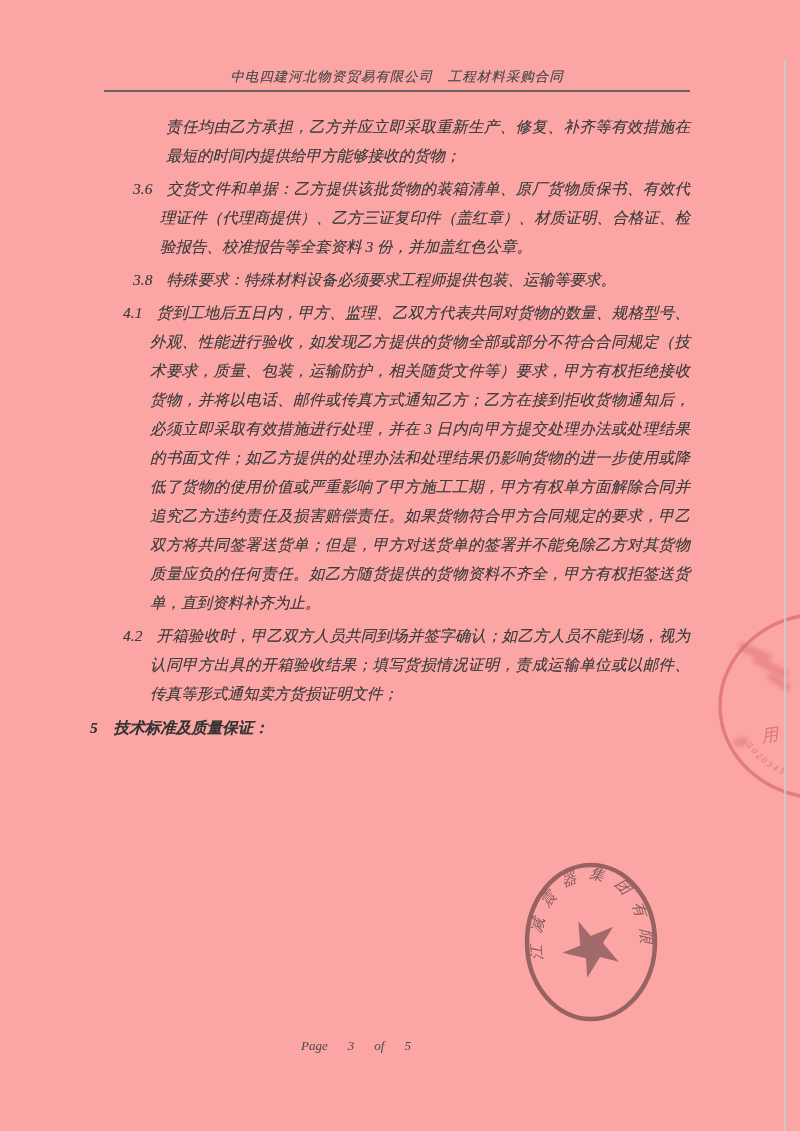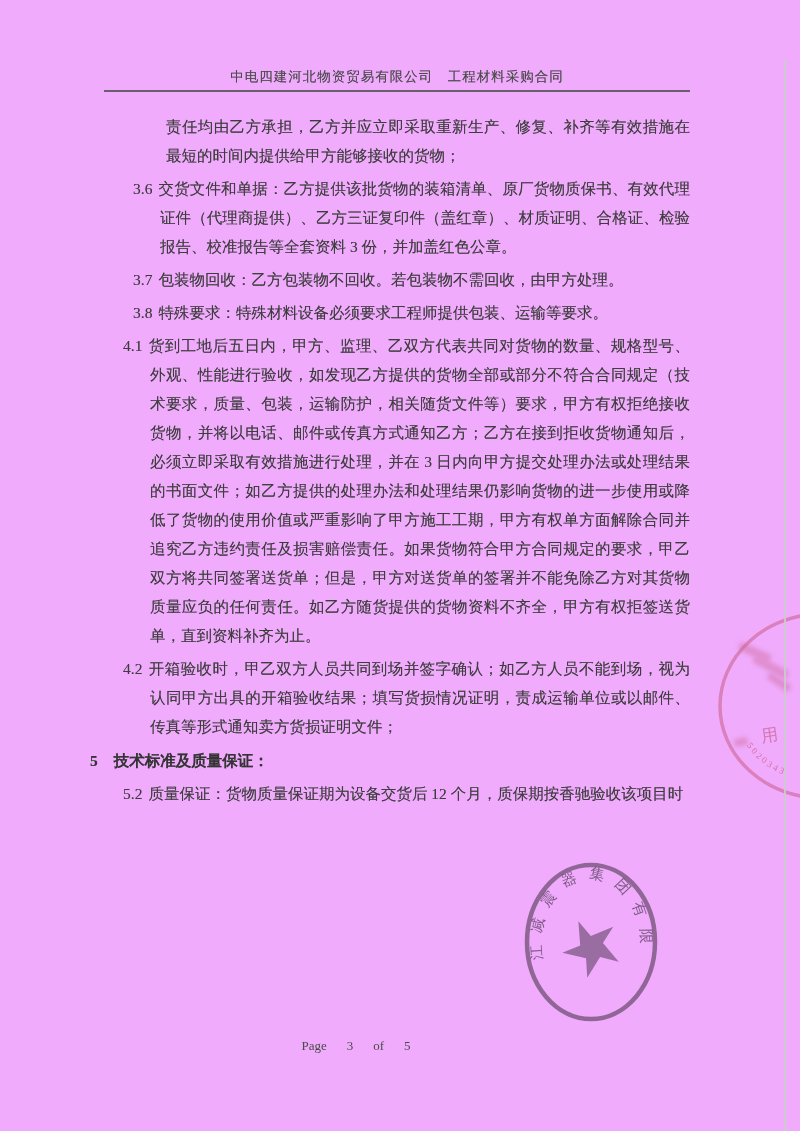--- a/index.html
+++ b/index.html
@@ -1,22 +1,23 @@
 <!DOCTYPE html>
 <html><head>
 <meta charset="utf-8">
 <style>
   html,body { margin:0; padding:0; background:#ffffff; }
   .page {
     position:relative;
     width:800px; height:1131px;
-    background:#f0abfc;
+    background:#fca5a5;
     overflow:hidden;
     font-family:"Liberation Serif","DejaVu Serif",serif;
     color:#3d3d3d;
+    font-style:italic;
   }
   
   .doc-header {
     position:absolute; top:68px; left:104px; width:586px;
     text-align:center;
     font-size:13.5px; color:#4c4c4c; letter-spacing:1px;
     text-shadow:0 0 .4px rgba(70,70,70,.55);
   }
   .header-rule {
     position:absolute; top:90px; left:104px; width:586px; height:2px;
@@ -26,21 +27,21 @@
   .content {
     position:absolute; top:112px; left:104px; width:586px;
     font-size:15.5px; line-height:29px;
     text-align:justify; text-justify:inter-ideograph;
     text-shadow:0 0 .4px rgba(60,60,60,.5);
   }
   .intro { margin:0 0 0 62px; }
   .clause { margin-top:4px; }
   .clause-a { padding-left:56px; text-indent:-27px; }
   .clause-b { padding-left:46px; text-indent:-27px; }
-  .clause .num { margin-right:6px; }
+  .clause .num { margin-right:14px; }
   .section-head {
     margin-top:5px; margin-left:-14px;
     font-weight:bold; color:#343434;
   }
   .section-head .num { margin-right:16px; }
   
   .doc-footer {
     position:absolute; top:1038px; left:0; width:712px;
     text-align:center; font-size:13px; color:#4a4a4a;
   }
@@ -68,34 +69,32 @@
 
   <div class="doc-header">中电四建河北物资贸易有限公司　工程材料采购合同</div>
   <div class="header-rule"></div>
 
   <div class="content">
 
     <p class="intro">责任均由乙方承担，乙方并应立即采取重新生产、修复、补齐等有效措施在最短的时间内提供给甲方能够接收的货物；</p>
 
     <div class="clause clause-a"><span class="num">3.6</span><span>交货文件和单据：乙方提供该批货物的装箱清单、原厂货物质保书、有效代理证件（代理商提供）、乙方三证复印件（盖红章）、材质证明、合格证、检验报告、校准报告等全套资料 3 份，并加盖红色公章。</span></div>
 
-    <div class="clause clause-a"><span class="num">3.7</span><span>包装物回收：乙方包装物不回收。若包装物不需回收，由甲方处理。</span></div>
 
     <div class="clause clause-a"><span class="num">3.8</span><span>特殊要求：特殊材料设备必须要求工程师提供包装、运输等要求。</span></div>
 
 
     <div class="clause clause-b"><span class="num">4.1</span><span>货到工地后五日内，甲方、监理、乙双方代表共同对货物的数量、规格型号、外观、性能进行验收，如发现乙方提供的货物全部或部分不符合合同规定（技术要求，质量、包装，运输防护，相关随货文件等）要求，甲方有权拒绝接收货物，并将以电话、邮件或传真方式通知乙方；乙方在接到拒收货物通知后，必须立即采取有效措施进行处理，并在 3 日内向甲方提交处理办法或处理结果的书面文件；如乙方提供的处理办法和处理结果仍影响货物的进一步使用或降低了货物的使用价值或严重影响了甲方施工工期，甲方有权单方面解除合同并追究乙方违约责任及损害赔偿责任。如果货物符合甲方合同规定的要求，甲乙双方将共同签署送货单；但是，甲方对送货单的签署并不能免除乙方对其货物质量应负的任何责任。如乙方随货提供的货物资料不齐全，甲方有权拒签送货单，直到资料补齐为止。</span></div>
 
     <div class="clause clause-b"><span class="num">4.2</span><span>开箱验收时，甲乙双方人员共同到场并签字确认；如乙方人员不能到场，视为认同甲方出具的开箱验收结果；填写货损情况证明，责成运输单位或以邮件、传真等形式通知卖方货损证明文件；</span></div>
 
 
     <div class="section-head"><span class="num">5</span><span>技术标准及质量保证：</span></div>
 
 
-    <div class="clause clause-b"><span class="num">5.2</span><span>质量保证：货物质量保证期为设备交货后 12 个月，质保期按香驰验收该项目时</span></div>
 
   </div>
 
   <svg class="seal-gray" width="152" height="180" viewBox="0 0 152 180">
     <ellipse cx="75" cy="88" rx="64" ry="77" fill="none" stroke="#7b7b7b" stroke-width="4.5" opacity="0.85"></ellipse>
     <path d="M -7.8,-29 L 1.3,-11.9 L 25.2,-16.3 L 11.7,-2.5 L 23.3,18.9 L 6,10.4 L -10.8,28 L -8,8.9 L -30,-1.6 L -11,-4.9 Z" transform="translate(76,94) rotate(-12)" fill="#8d8d8d" opacity="0.88"></path>
     <path id="seal-ring-path" d="M 28,109.5 A 50,63 0 1 1 122,109.5" fill="none"></path>
     <text font-size="15" fill="#6e6e6e" letter-spacing="11" style="font-family:'Liberation Serif','DejaVu Serif',serif" opacity="0.9">
       <textPath href="#seal-ring-path" startOffset="4">江减震器集团有限公司</textPath>
     </text>

